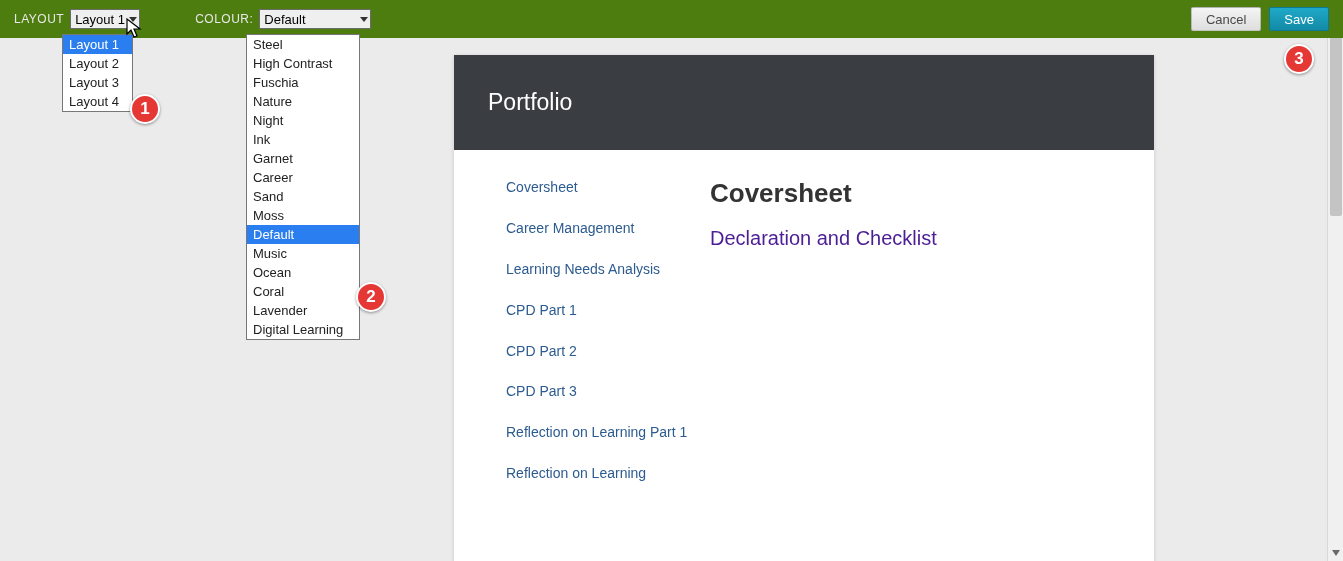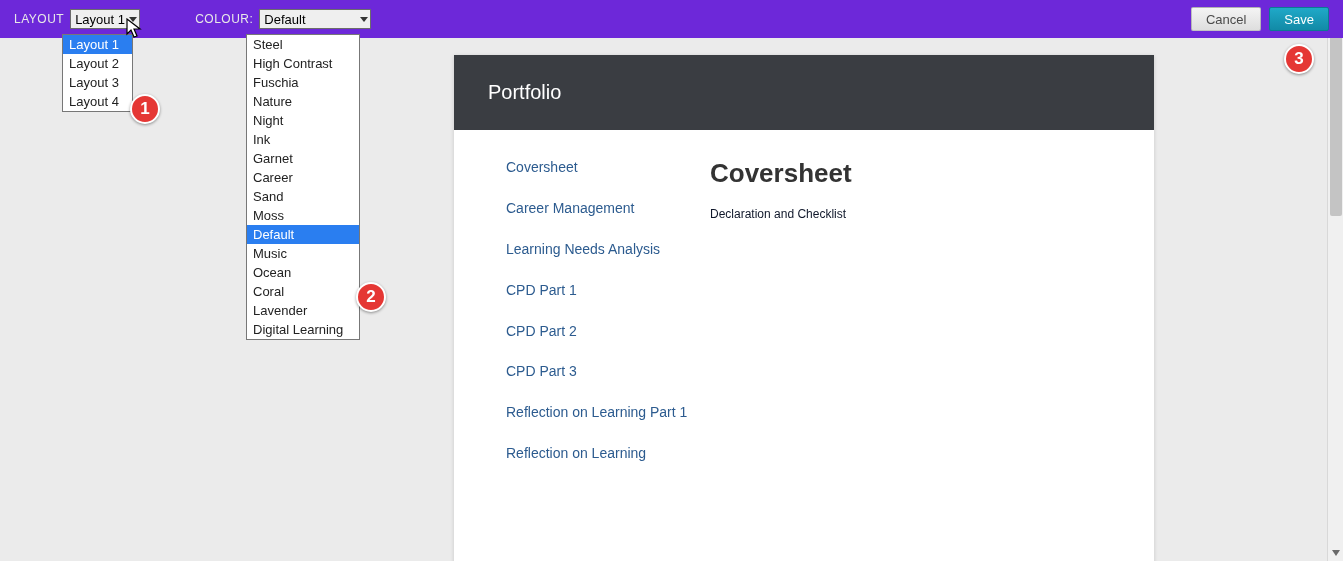--- a/index.html
+++ b/index.html
@@ -13,21 +13,21 @@
     overflow: hidden;
     position: relative;
     width: 1343px;
     height: 561px;
   }
 
   
   .topbar {
     position: relative;
     height: 38px;
-    background: #6d28d9;
+    background: #4d7c0f;
     display: flex;
     align-items: center;
     padding: 0 14px;
     color: #e8e8e8;
     font-size: 12px;
     z-index: 5;
   }
   .topbar-label {
     font-size: 12px;
     letter-spacing: 0.5px;
@@ -134,22 +134,22 @@
     top: 55px;
     left: 454px;
     width: 700px;
     background: #fff;
     box-shadow: 0 1px 4px rgba(0,0,0,0.15);
     height: 560px;
   }
   .page-header {
     background: #3a3d42;
     color: #fff;
-    padding: 26px 34px;
-    font-size: 20px;
+    padding: 34px 34px;
+    font-size: 23px;
     font-weight: normal;
   }
   .page-body {
     display: flex;
     padding: 28px 0 0 16px;
   }
   .page-nav {
     width: 230px;
     padding: 0 10px 0 36px;
   }
@@ -163,22 +163,22 @@
   .page-content {
     padding: 0 20px 0 10px;
   }
   .page-content h1 {
     font-size: 26px;
     color: #333;
     font-weight: bold;
     margin-bottom: 18px;
   }
   .page-content p {
-    font-size: 12px;
-    color: #0f172a;
+    font-size: 20px;
+    color: #4c1d95;
   }
 
   
   .scrollbar {
     position: absolute;
     top: 0; right: 0;
     width: 16px; height: 100%;
     background: #f0f0f0;
     border-left: 1px solid #d8d8d8;
     z-index: 2;

